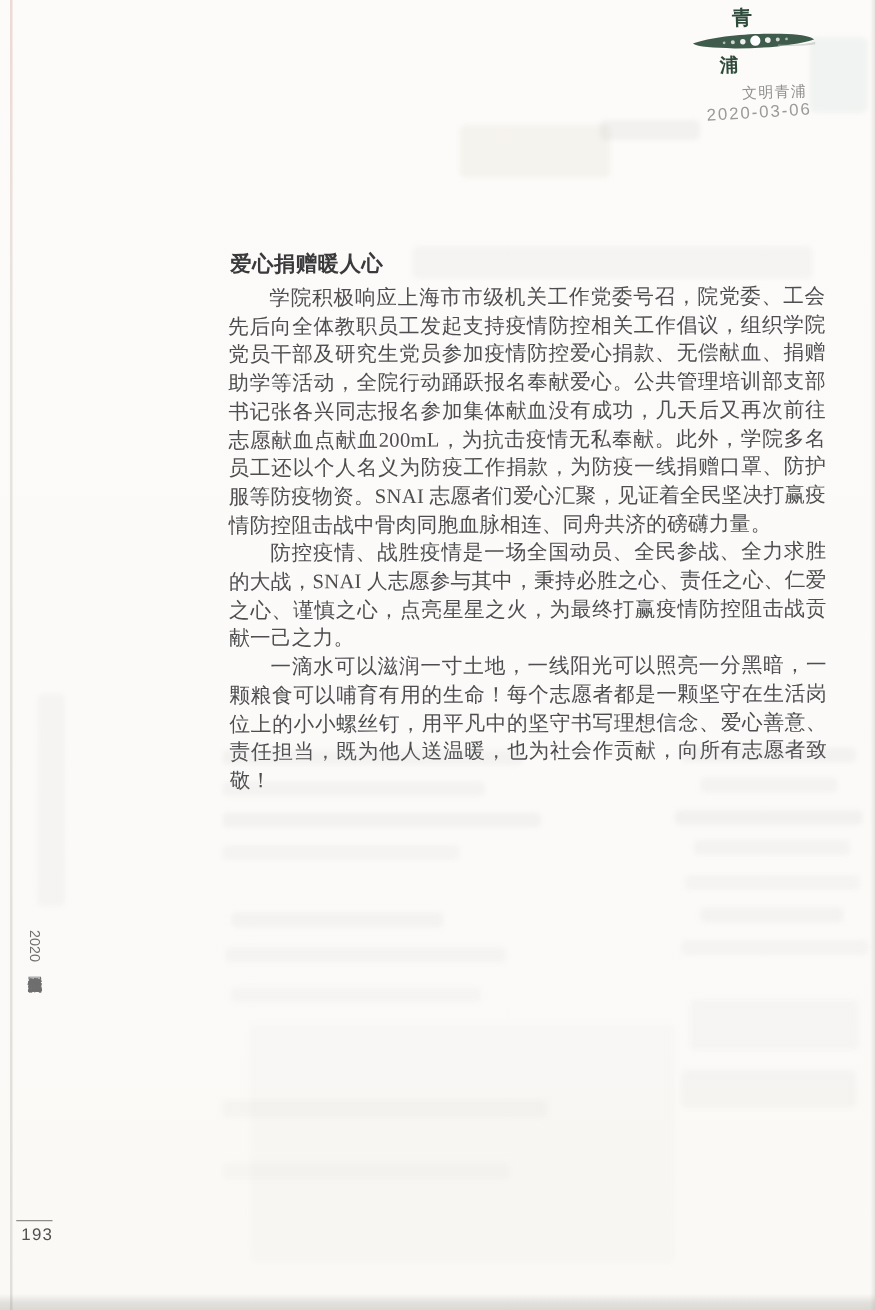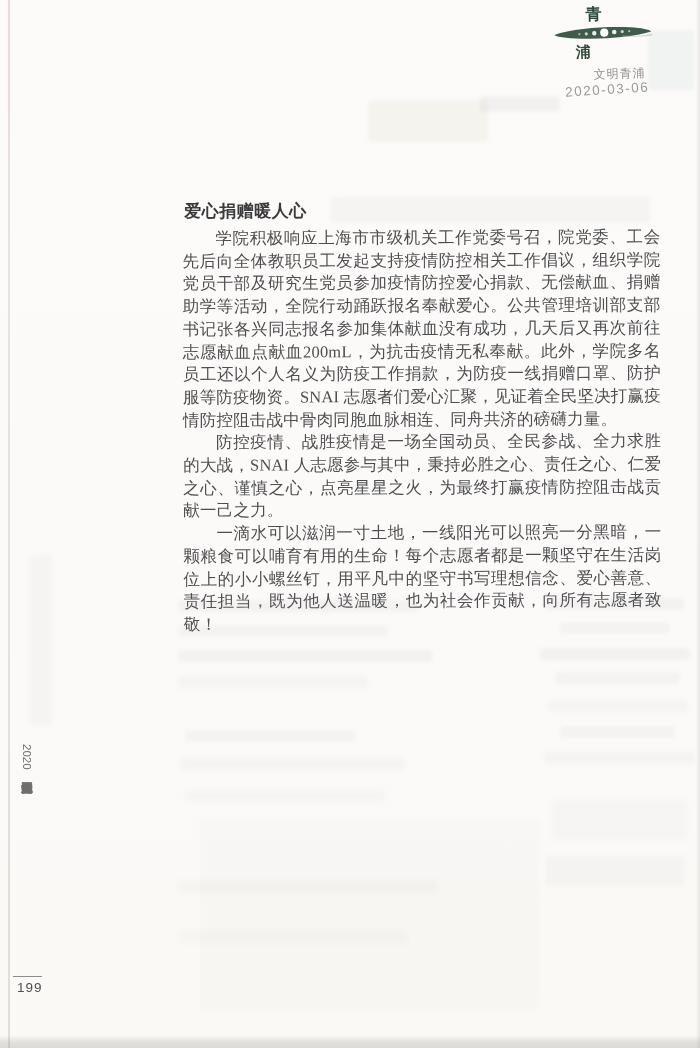--- a/index.html
+++ b/index.html
@@ -74,21 +74,21 @@
 
   <div class="article">
     <h1 class="article-title">爱心捐赠暖人心</h1>
     <p>学院积极响应上海市市级机关工作党委号召，院党委、工会先后向全体教职员工发起支持疫情防控相关工作倡议，组织学院党员干部及研究生党员参加疫情防控爱心捐款、无偿献血、捐赠助学等活动，全院行动踊跃报名奉献爱心。公共管理培训部支部书记张各兴同志报名参加集体献血没有成功，几天后又再次前往志愿献血点献血200mL，为抗击疫情无私奉献。此外，学院多名员工还以个人名义为防疫工作捐款，为防疫一线捐赠口罩、防护服等防疫物资。SNAI 志愿者们爱心汇聚，见证着全民坚决打赢疫情防控阻击战中骨肉同胞血脉相连、同舟共济的磅礴力量。</p>
     <p>防控疫情、战胜疫情是一场全国动员、全民参战、全力求胜的大战，SNAI 人志愿参与其中，秉持必胜之心、责任之心、仁爱之心、谨慎之心，点亮星星之火，为最终打赢疫情防控阻击战贡献一己之力。</p>
     <p>一滴水可以滋润一寸土地，一线阳光可以照亮一分黑暗，一颗粮食可以哺育有用的生命！每个志愿者都是一颗坚守在生活岗位上的小小螺丝钉，用平凡中的坚守书写理想信念、爱心善意、责任担当，既为他人送温暖，也为社会作贡献，向所有志愿者致敬！</p>
   </div>
 
   <div class="spine">2020 上海志愿者抗击新冠肺炎疫情全纪实</div>
   <div class="pagenum-rule"></div>
-  <div class="pagenum">199</div>
+  <div class="pagenum">193</div>
 
   <div class="smudge" style="left:368px;top:100px;width:120px;height:42px;background:rgba(205,195,160,.14)"></div>
   <div class="smudge" style="left:480px;top:96px;width:80px;height:16px;background:rgba(160,160,168,.10)"></div>
   <div class="smudge" style="left:648px;top:30px;width:46px;height:60px;background:rgba(140,180,175,.10)"></div>
   <div class="smudge" style="left:330px;top:197px;width:320px;height:26px;background:rgba(158,158,168,.07)"></div>
   <div class="smudge" style="left:30px;top:555px;width:22px;height:170px;background:rgba(160,160,165,.06)"></div>
   <div class="smudge" style="left:178px;top:600px;width:240px;height:12px;background:rgba(150,152,160,.08)"></div>
   <div class="smudge" style="left:178px;top:625px;width:210px;height:12px;background:rgba(150,152,160,.07)"></div>
   <div class="smudge" style="left:178px;top:650px;width:255px;height:12px;background:rgba(150,152,160,.08)"></div>
   <div class="smudge" style="left:178px;top:676px;width:190px;height:12px;background:rgba(150,152,160,.06)"></div>

